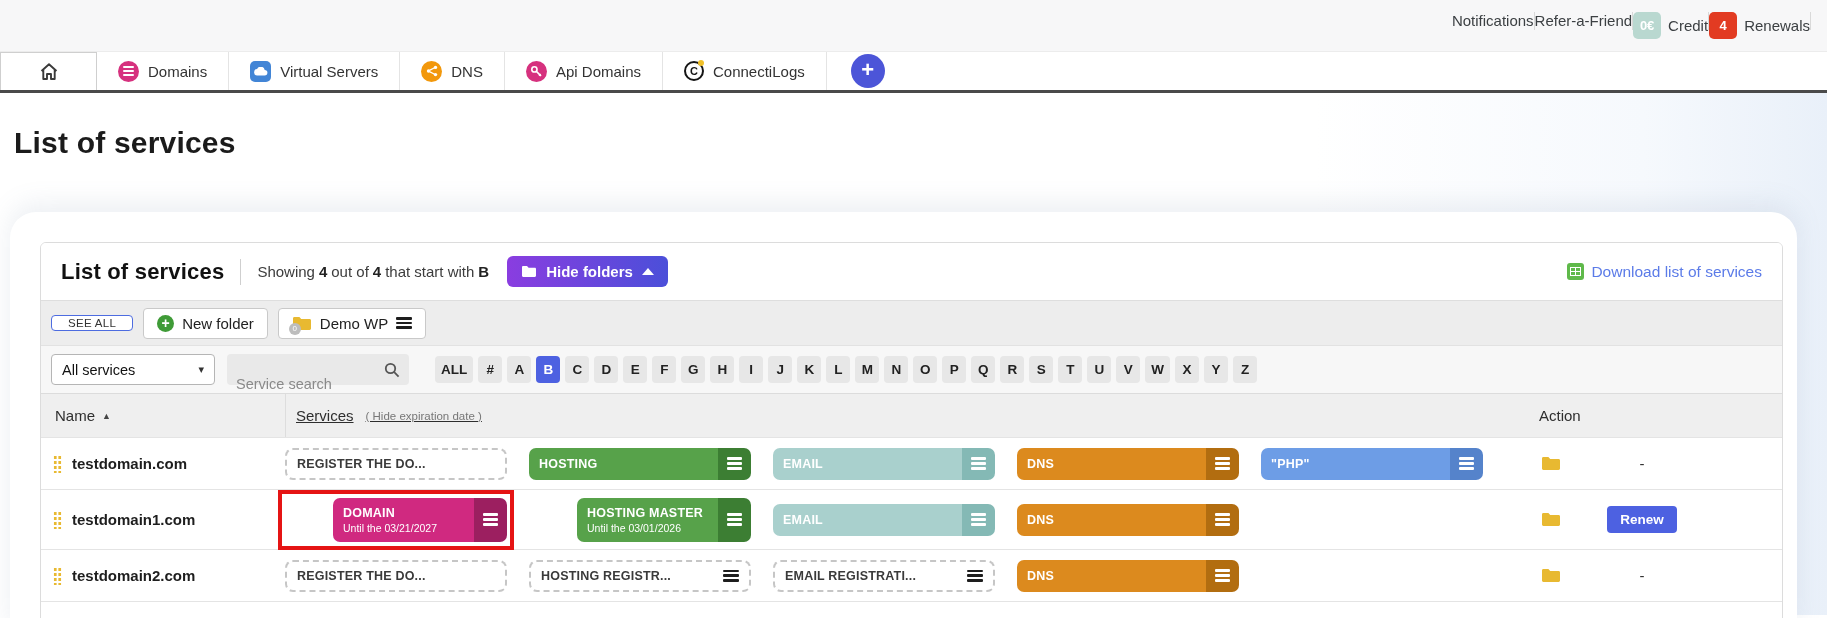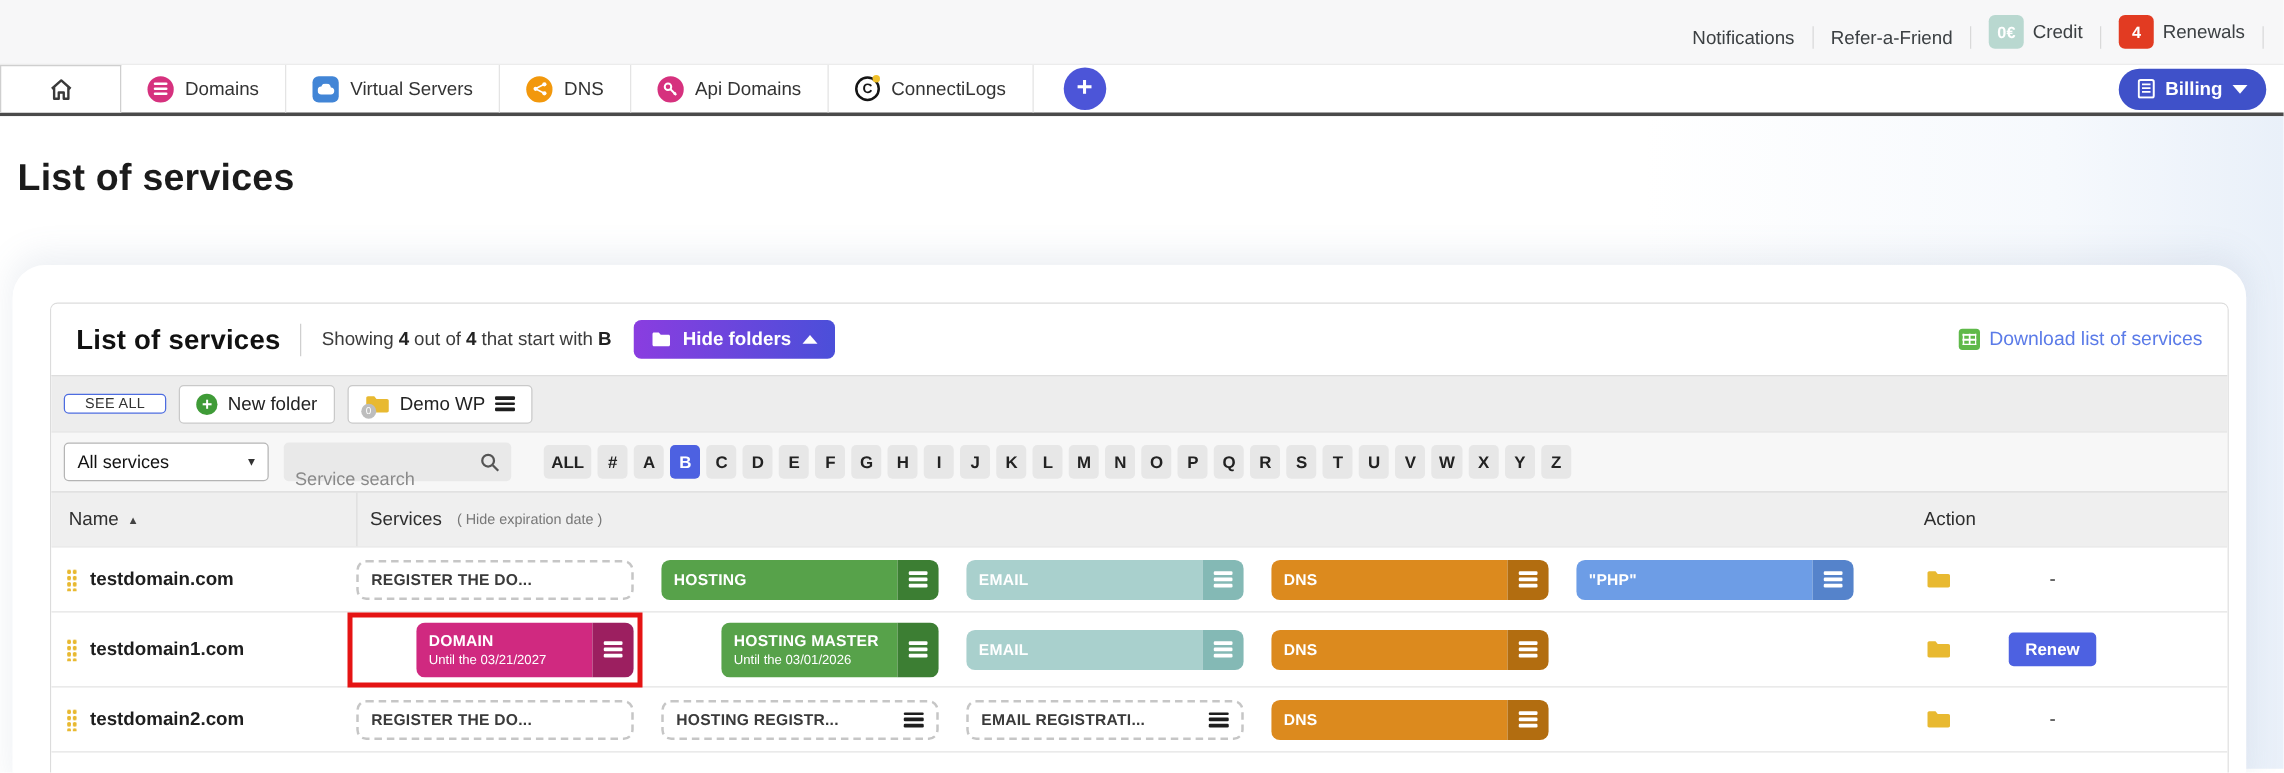--- a/index.html
+++ b/index.html
@@ -10,21 +10,21 @@
   .top-header { height:52px; background:#f7f7f8; border-bottom:1px solid #ececec;
     display:flex; align-items:center; padding:0 16px 0 12px; }
   .logo-wrap { display:flex; flex-direction:column; line-height:1; margin-top:4px; }
   .logo-line { display:flex; align-items:center; font-weight:bold; font-size:36px;
     letter-spacing:-2px; color:#111; }
   .logo-o { width:22px; height:22px; border-radius:50%; margin:6px 1px 0 2px;
     background:conic-gradient(#e23b2e,#f0941f,#e8d51f,#58a44c,#2f6fd0,#8b3fd0,#d6317e,#e23b2e);
     position:relative; }
   .logo-o::before { content:""; position:absolute; inset:6px; background:#f7f7f8; border-radius:50%; }
   .logo-sub { font-size:10.5px; font-weight:bold; letter-spacing:.6px; color:#111; margin:1px 0 0 28px; }
-  .header-right { margin-left:auto; display:flex; align-items:flex-end; gap:14px; font-size:15px; color:#3c4043; }
+  .header-right { margin-left:auto; display:flex; align-items:flex-start; font-size:15px; color:#3c4043; }
   .hdr-link { cursor:pointer; }
   .hdr-sep { width:1px; height:18px; background:#d9d9d9; }
   .hdr-badge { display:inline-flex; align-items:center; justify-content:center;
     height:27px; min-width:28px; padding:0 4px; border-radius:5px; color:#fff;
     font-weight:bold; font-size:13px; margin-right:7px; }
   .badge-credit { background:#b9d8d0; }
   .badge-renewals { background:#e23b22; }
   .hdr-item { display:flex; align-items:center; cursor:pointer; }
   .search-pill { width:286px; height:34px; background:#fff; border:1px solid #eee;
     border-radius:17px; display:flex; align-items:center; padding:0 12px 0 14px; }
@@ -122,21 +122,21 @@
   .chip { min-width:24px; height:27px; padding:0 6px; border-radius:4px; background:#e7e7e7;
     display:flex; align-items:center; justify-content:center; font-size:13.5px; font-weight:600;
     color:#222; cursor:pointer; }
   .chip.active { background:#4d61e1; color:#fff; }
 
   
   .tbl-row { display:grid; grid-template-columns:244px 1236px auto; align-items:center; }
   .tbl-head { height:44px; background:#efefef; border-top:1px solid #dcdcdc; font-size:15px; color:#2e2e2e; }
   .th-name { padding-left:14px; display:flex; align-items:center; gap:7px; }
   .sort-up { font-size:9px; color:#444; }
-  .th-services { border-left:1px solid #dddddd; height:100%; display:flex; align-items:center; padding-left:10px; gap:12px; }
+  .th-services { border-left:1px solid #dddddd; height:100%; display:flex; align-items:center; padding-left:10px; gap:12px;text-decoration:underline; }
   .th-note { font-size:11.5px; color:#777; }
   .th-action { padding-left:18px; }
   .data-row { border-top:1px solid #e4e4e4; background:#fff; }
   .r1 { height:52px; } .r2 { height:60px; } .r3 { height:52px; }
   .name-cell { display:flex; align-items:center; padding-left:12px; gap:10px; }
   .grip { width:9px; height:18px; flex:0 0 auto;
     background-image:radial-gradient(#e8b931 1.6px, transparent 1.8px); background-size:4.5px 5px;
     cursor:grab; }
   .dom-name { font-size:15px; font-weight:bold; color:#1e1e1e; }
   .svc-cell { display:flex; align-items:center; }
@@ -231,32 +231,20 @@
   </div>
   <div class="nav-item">
     <span class="ic-connecti">
         <b>C</b>
       </span>
     <span>ConnectiLogs</span>
   </div>
   <div class="nav-plus">
     <div class="plus-btn">+</div>
   </div>
-  <div class="billing-wrap">
-    <div class="billing-btn">
-      <svg width="14" height="16" viewBox="0 0 14 16">
-        <rect x="1" y="1" width="12" height="14" rx="1.5" fill="none" stroke="#fff" stroke-width="1.6"></rect>
-        <line x1="3.6" y1="4.5" x2="10.4" y2="4.5" stroke="#fff" stroke-width="1.4"></line>
-        <line x1="3.6" y1="7.5" x2="10.4" y2="7.5" stroke="#fff" stroke-width="1.4"></line>
-        <line x1="3.6" y1="10.5" x2="10.4" y2="10.5" stroke="#fff" stroke-width="1.4"></line>
-      </svg>
-      <span>Billing</span>
-      <span class="caret-down"></span>
-    </div>
-  </div>
 </div>
 
 <div class="main">
   <div class="page-title">List of services</div>
 
   <div class="panel">
     <div class="card">
 
       <div class="card-head">
         <span class="card-title">List of services</span>

